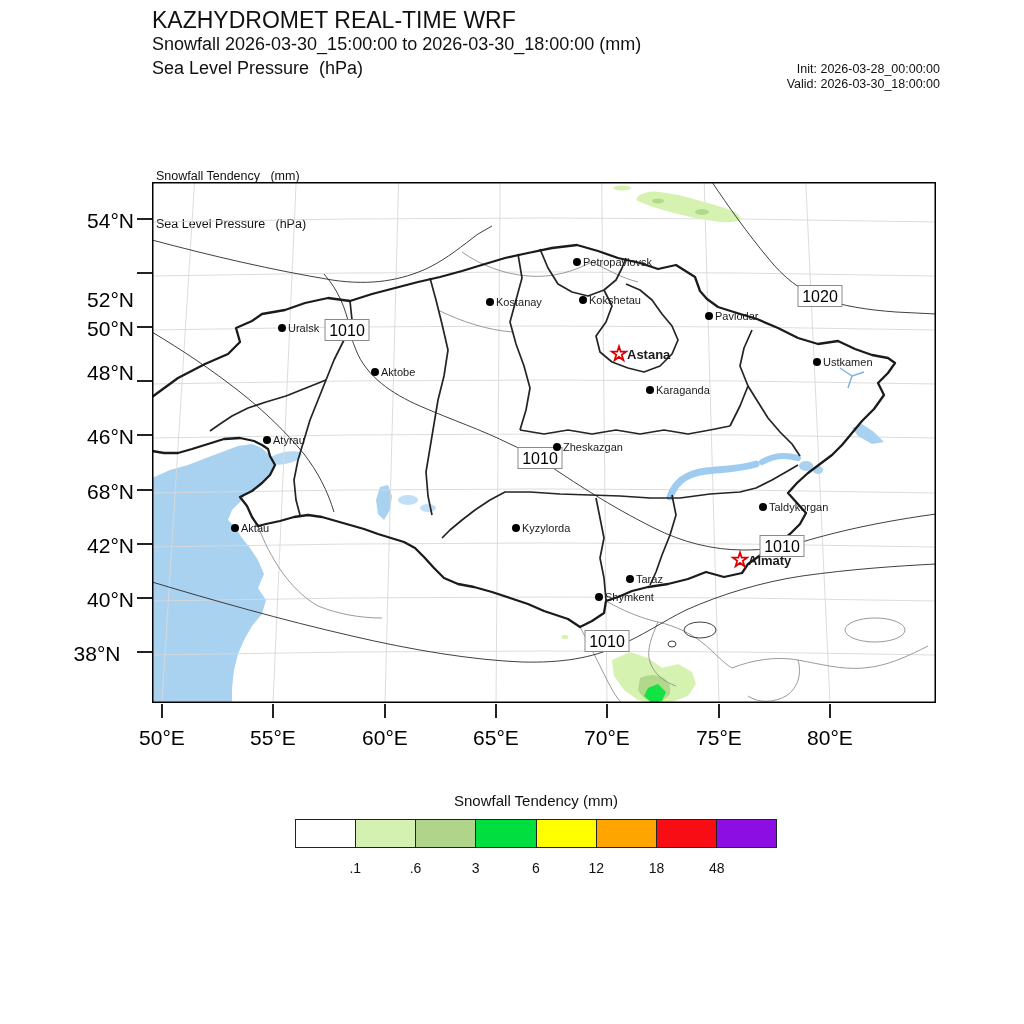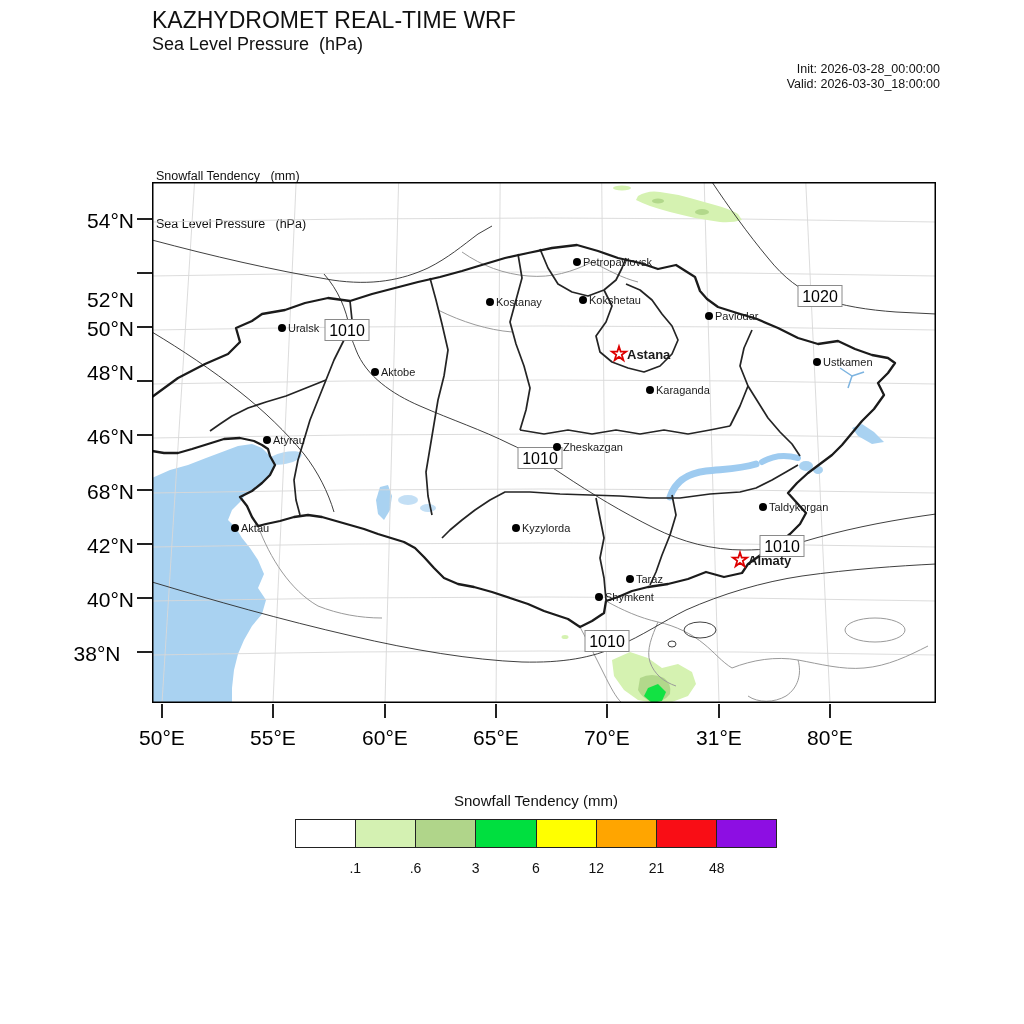--- a/index.html
+++ b/index.html
@@ -35,20 +35,21 @@
   .obl-border{stroke:#242424;stroke-width:1.7;fill:none;stroke-linejoin:round;}
   .gray-border{stroke:#9a9a9a;stroke-width:1;fill:none;}
   .contour{stroke:#2a2a2a;stroke-width:0.9;fill:none;}
   .frame{fill:none;stroke:#000;stroke-width:1.5;}
 </style>
 </head>
 <body>
 
 <div class="title-block">
   <div class="title-line1">KAZHYDROMET REAL-TIME WRF</div>
+  <div class="title-line2">Snowfall 2026-03-30_15:00:00 to 2026-03-30_18:00:00 (mm)</div>
   <div class="title-line3">Sea Level Pressure  (hPa)</div>
 </div>
 
 <div class="init-block">
   <div>Init: 2026-03-28_00:00:00</div>
   <div>Valid: 2026-03-30_18:00:00</div>
 </div>
 
 <div class="overlay-legend">
   <div>Snowfall Tendency   (mm)</div>
@@ -275,21 +276,21 @@
     <div class="axis-label lon" style="left:130px;top:726px;">50°E</div>
     <div class="tick" style="left:161px;top:704px;width:2px;height:14px;"></div>
     <div class="axis-label lon" style="left:241px;top:726px;">55°E</div>
     <div class="tick" style="left:272px;top:704px;width:2px;height:14px;"></div>
     <div class="axis-label lon" style="left:353px;top:726px;">60°E</div>
     <div class="tick" style="left:384px;top:704px;width:2px;height:14px;"></div>
     <div class="axis-label lon" style="left:464px;top:726px;">65°E</div>
     <div class="tick" style="left:495px;top:704px;width:2px;height:14px;"></div>
     <div class="axis-label lon" style="left:575px;top:726px;">70°E</div>
     <div class="tick" style="left:606px;top:704px;width:2px;height:14px;"></div>
-    <div class="axis-label lon" style="left:687px;top:726px;">31°E</div>
+    <div class="axis-label lon" style="left:687px;top:726px;">75°E</div>
     <div class="tick" style="left:718px;top:704px;width:2px;height:14px;"></div>
     <div class="axis-label lon" style="left:798px;top:726px;">80°E</div>
     <div class="tick" style="left:829px;top:704px;width:2px;height:14px;"></div>
   </div>
 
 <div class="colorbar">
   <div class="colorbar-title">Snowfall Tendency (mm)</div>
   <div class="colorbar-bar" id="colorbar-bar">
       <div class="colorbar-seg" style="background: rgb(255, 255, 255);"></div>
       <div class="colorbar-seg" style="background: rgb(212, 241, 178);"></div>
@@ -299,16 +300,16 @@
       <div class="colorbar-seg" style="background: rgb(255, 165, 0);"></div>
       <div class="colorbar-seg" style="background: rgb(249, 13, 21);"></div>
       <div class="colorbar-seg" style="background: rgb(141, 14, 227);"></div>
     </div>
   <div class="colorbar-labels" id="colorbar-labels">
       <span style="left: 60.25px;">.1</span>
       <span style="left: 120.5px;">.6</span>
       <span style="left: 180.75px;">3</span>
       <span style="left: 241px;">6</span>
       <span style="left: 301.25px;">12</span>
-      <span style="left: 361.5px;">21</span>
+      <span style="left: 361.5px;">18</span>
       <span style="left: 421.75px;">48</span>
     </div>
 </div>
 
 </body></html>

